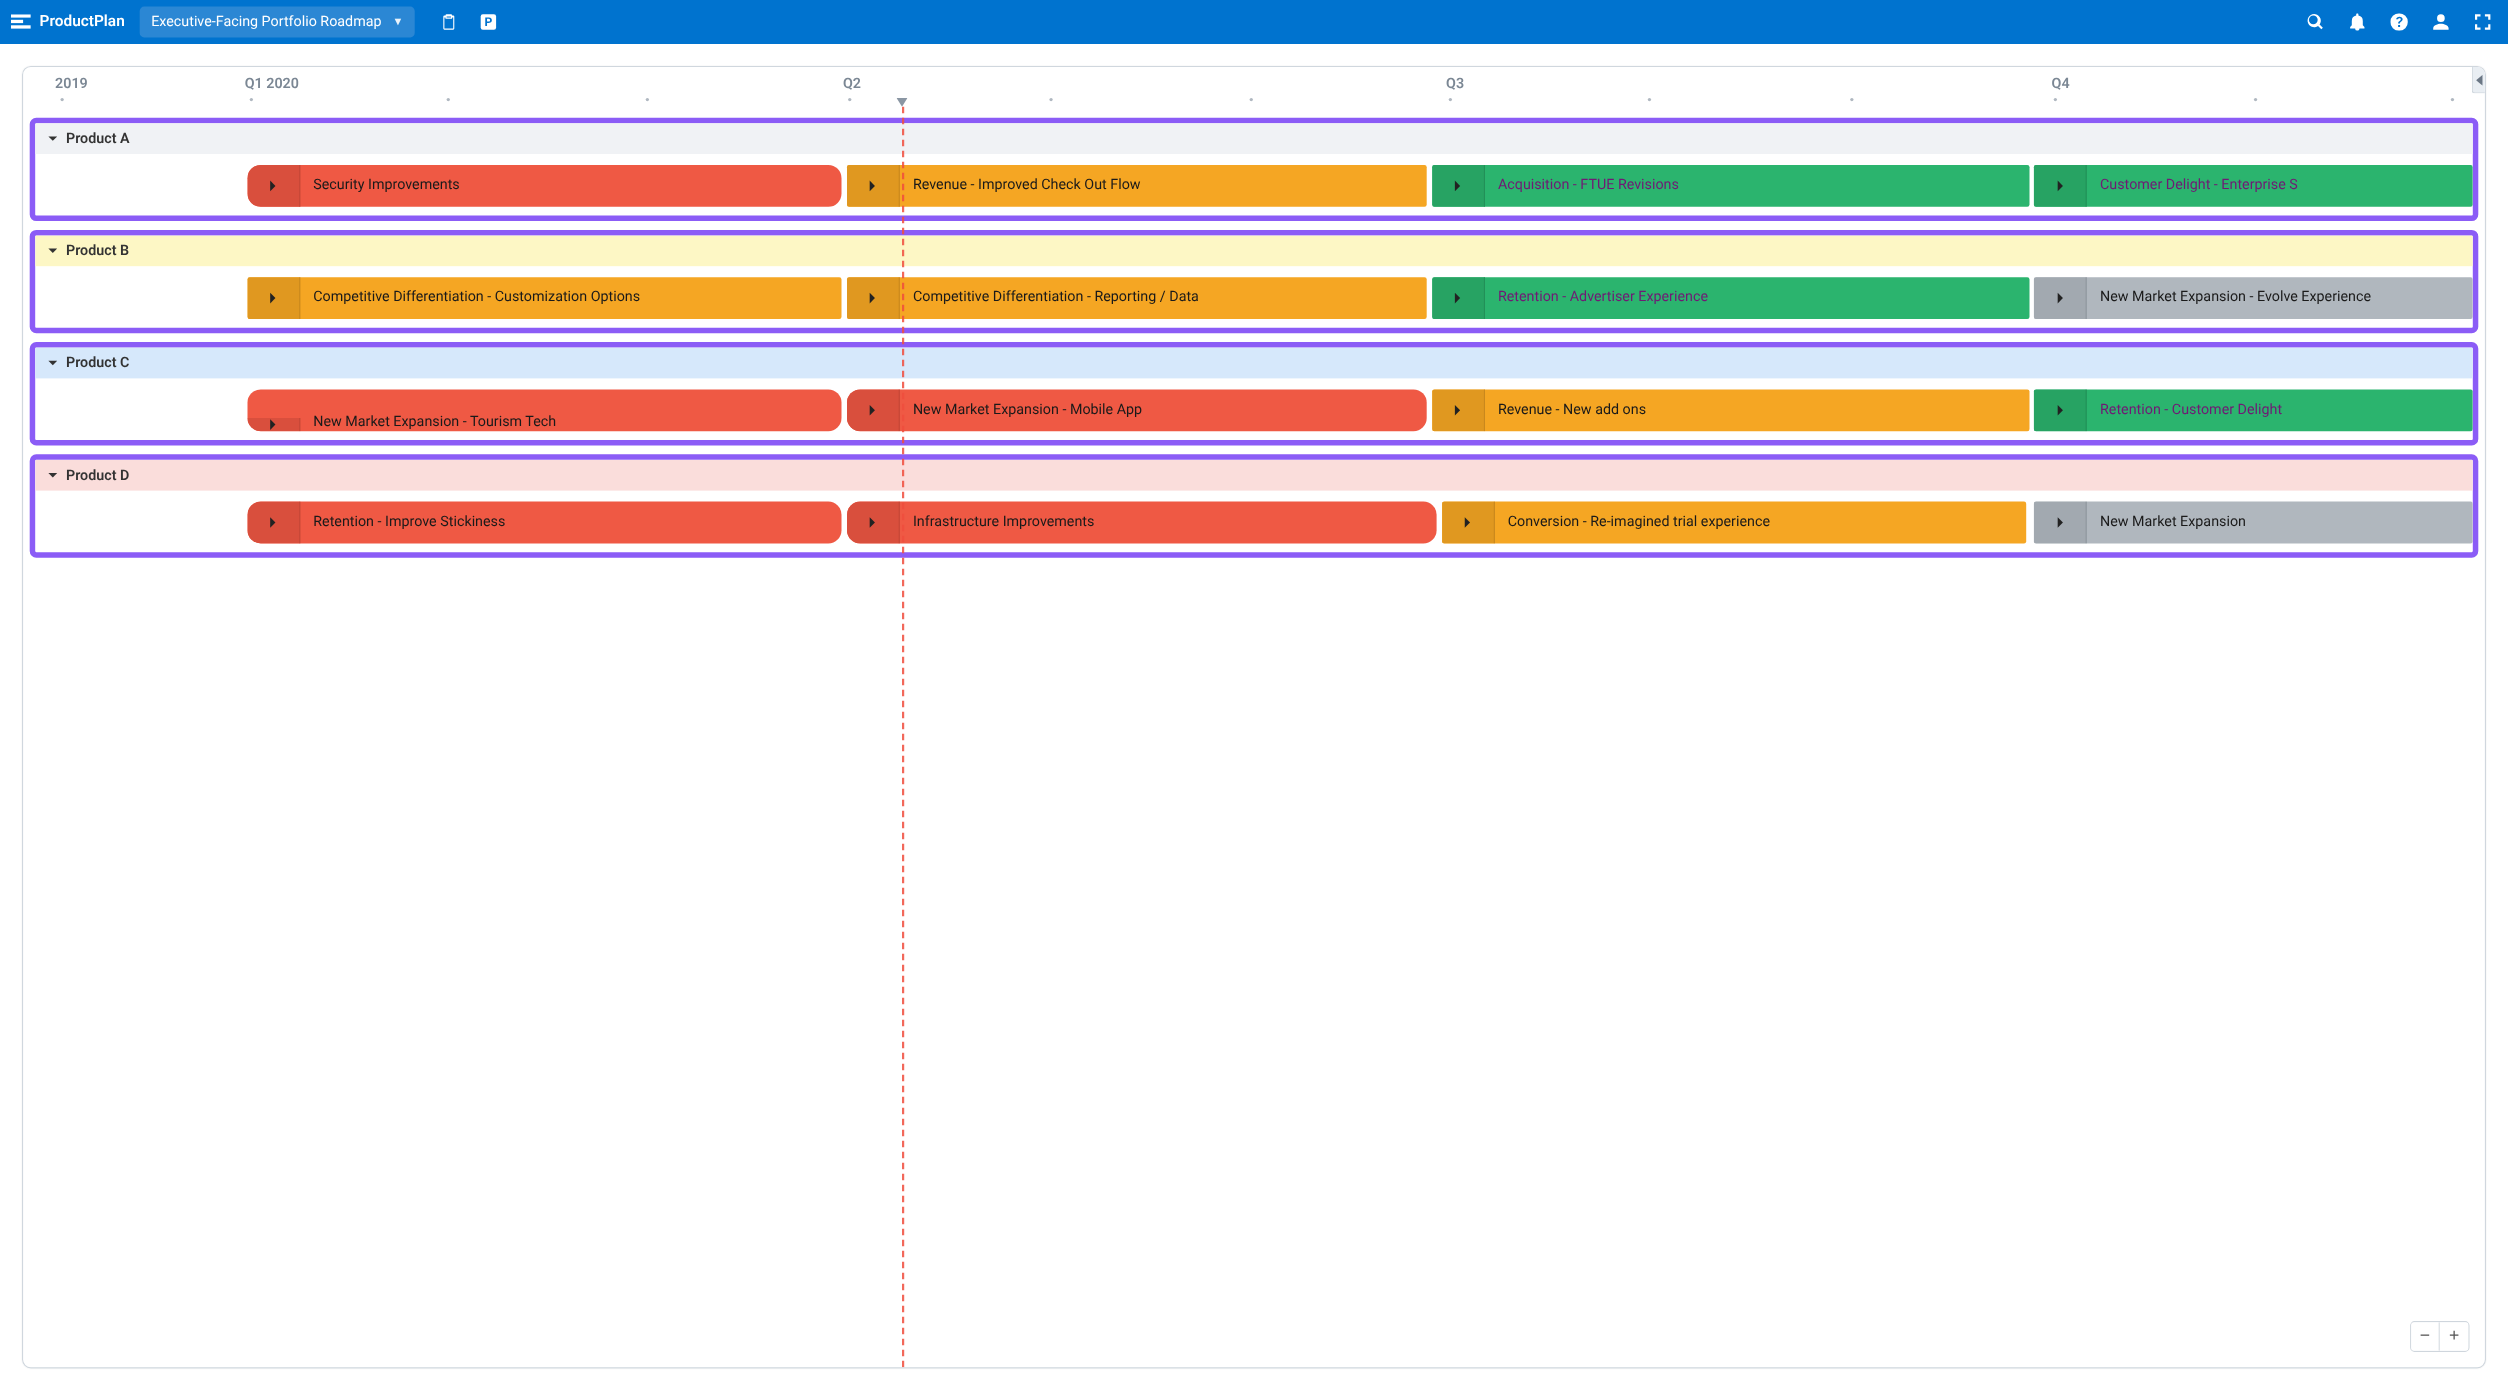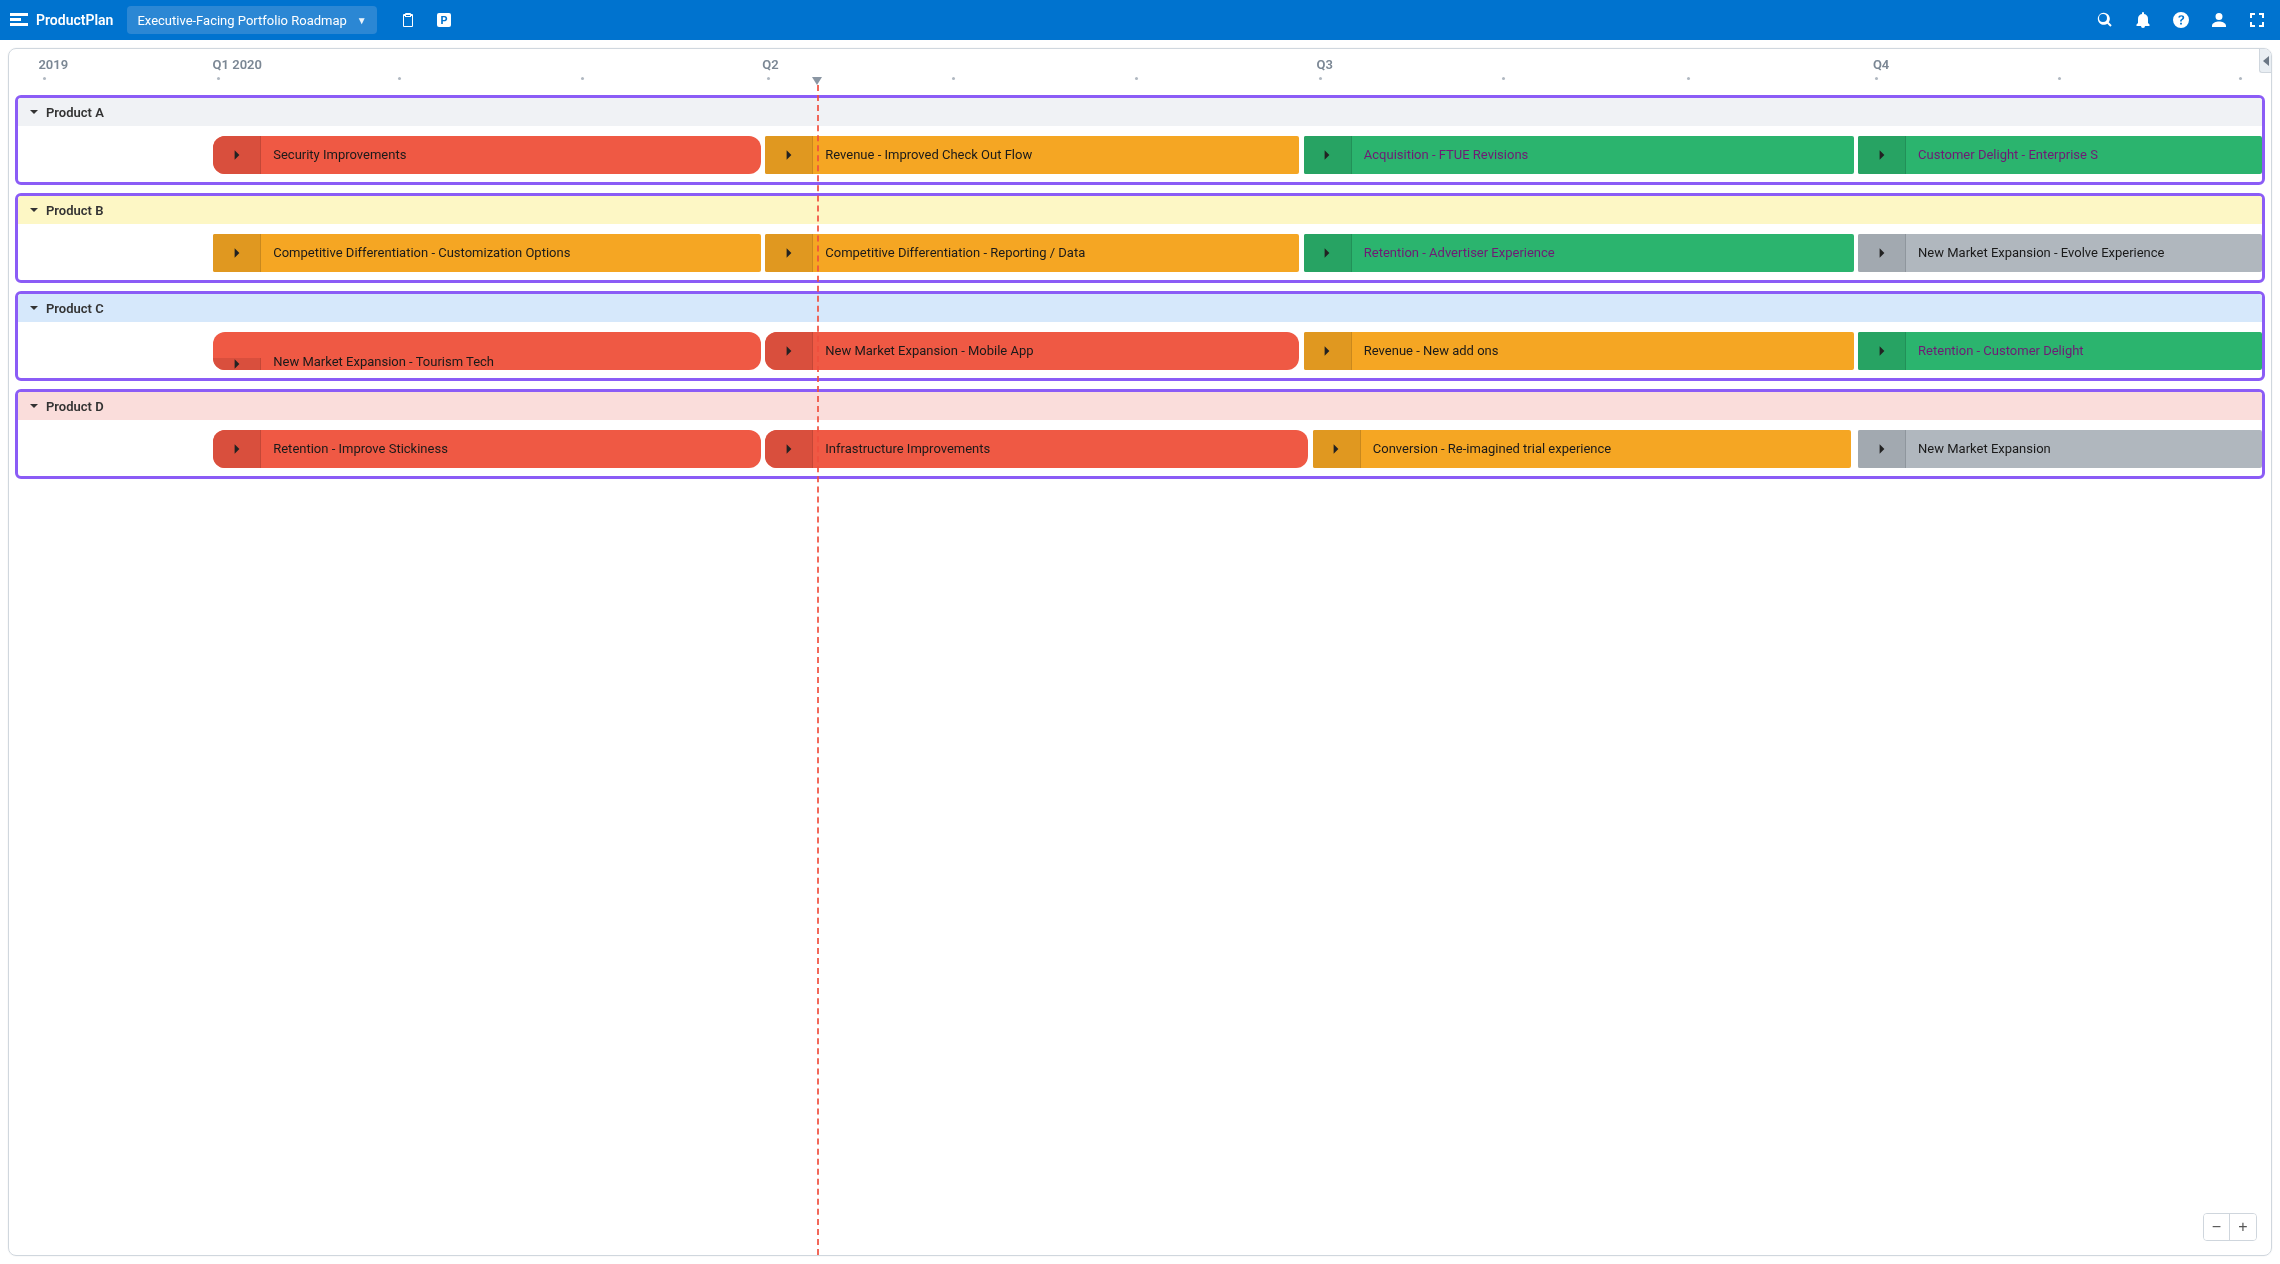--- a/index.html
+++ b/index.html
@@ -35,21 +35,21 @@
   .ticon { width: 26px; height: 26px; display:flex; align-items:center; justify-content:center; cursor:pointer; border-radius:3px; }
   .ticon svg { fill:#fff; width:16px; height:16px; }
   .topbar .spacer { flex: 1; }
   .top-icons-right { display:flex; align-items:center; gap:12px; }
 
   
   .main {
     flex:1;
     background:#fff;
     position:relative;
-    padding: 8px;
+    padding: 20px;
   }
   .canvas {
     position:relative;
     width:100%;
     height:100%;
     border:1px solid #d0d7de;
     border-radius:8px;
     overflow:hidden;
     box-shadow: 0 0 0 1px rgba(0,0,0,0.02);
   }
@@ -109,21 +109,21 @@
     opacity:0.85;
   }
 
   
   .lanes {
     position:absolute;
     top:40px;
     left:0; right:0;
   }
   .lane {
-    border:3px solid #8b5cf6;
+    border:5px solid #8b5cf6;
     border-radius:6px;
     margin: 6px 6px 8px 6px;
     overflow:hidden;
     background:#fff;
   }
   .lane-header {
     height:28px;
     display:flex;
     align-items:center;
     padding:0 10px;

